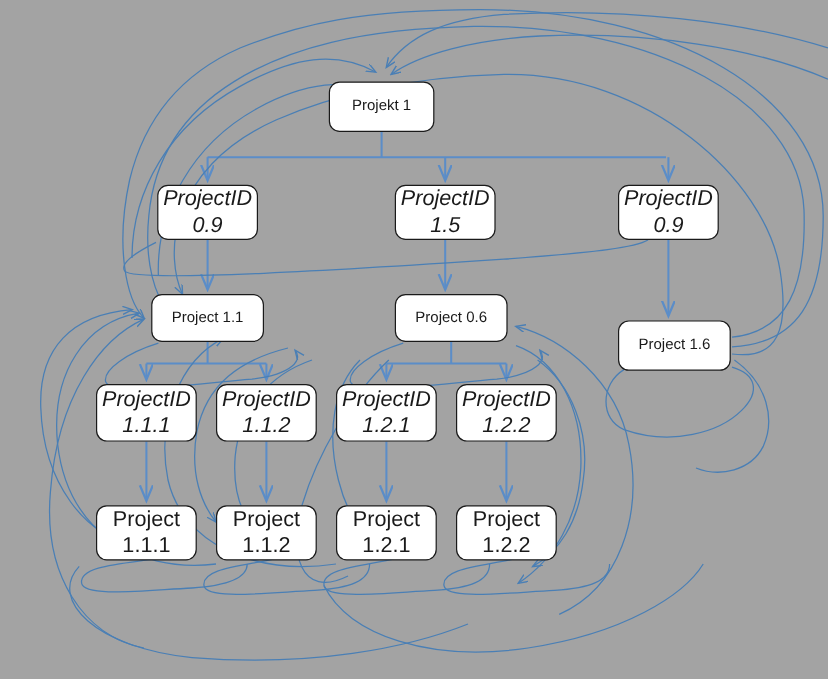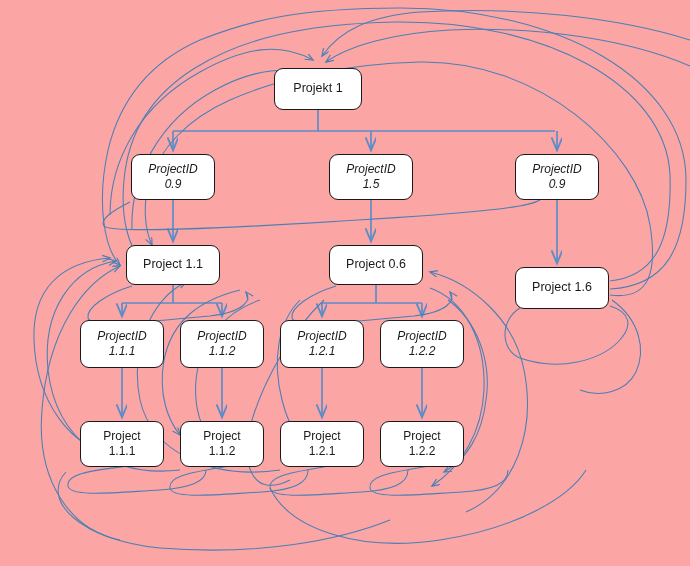--- a/index.html
+++ b/index.html
@@ -1,35 +1,35 @@
 <!DOCTYPE html>
 <html><head>
 <meta charset="utf-8">
 <style>
   html,body{margin:0;padding:0;background:#ffffff;}
   #canvas{
     position:relative;
     width:690px;height:566px;
-    background:#fca5a5;
+    background:#a3a3a3;
     font-family:"Liberation Sans", sans-serif;
     overflow:hidden;
   }
   #edges{position:absolute;left:0;top:0;width:690px;height:566px;}
   .node{
     position:absolute;
     box-sizing:border-box;
     border:1.6px solid #1a1a1a;
     border-radius:9px;
     background:#ffffff;
     display:flex;
     flex-direction:column;
     align-items:center;
     justify-content:center;
     color:#1a1a1a;
-    font-size:12px;
+    font-size:18px;
     line-height:1.22;
     z-index:5;
     text-align:center;
   }
   .node .l1,.node .l2{display:block;white-space:nowrap;}
   .node.id-node .l1,.node.id-node .l2{font-style:italic;}
   .node.single{font-size:12.5px;}
 </style>
 </head>
 <body>

